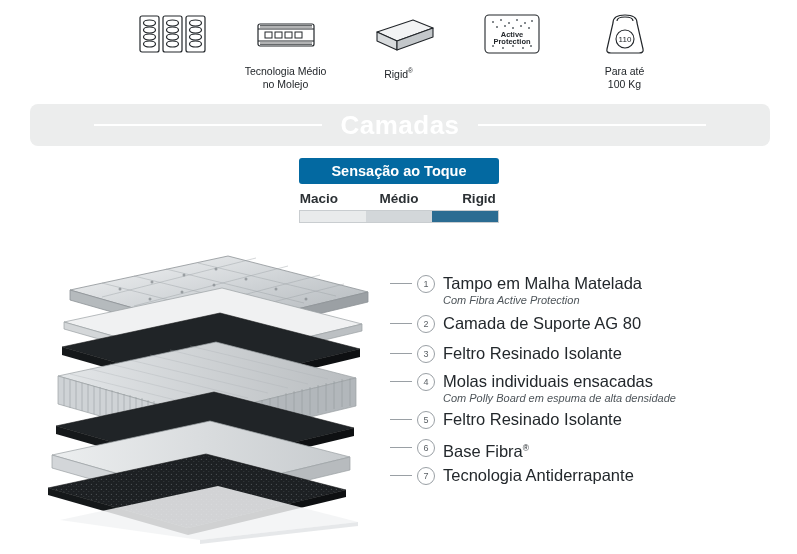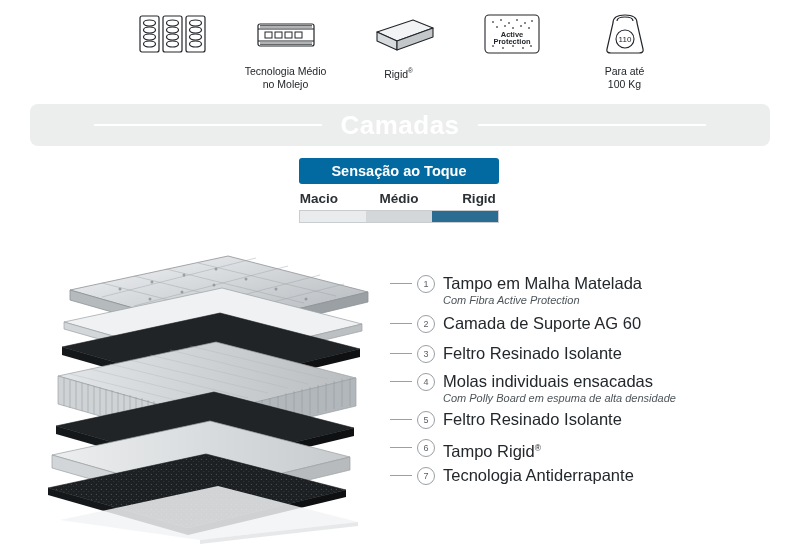--- a/index.html
+++ b/index.html
@@ -491,21 +491,21 @@
     <span class="leg-text">
       <span class="leg-title">Tampo em Malha Matelada</span>
       <span class="leg-sub" style="display:block;">Com Fibra Active Protection</span>
     </span>
   </div>
 
   <div class="leg-row" style="top:46px;">
     <span class="leg-lead"></span>
     <span class="num">2</span>
     <span class="leg-text">
-      <span class="leg-title">Camada de Suporte AG 60</span>
+      <span class="leg-title">Camada de Suporte AG 80</span>
     </span>
   </div>
 
   <div class="leg-row" style="top:76px;">
     <span class="leg-lead"></span>
     <span class="num">3</span>
     <span class="leg-text">
       <span class="leg-title">Feltro Resinado Isolante</span>
     </span>
   </div>
@@ -524,21 +524,21 @@
     <span class="num">5</span>
     <span class="leg-text">
       <span class="leg-title">Feltro Resinado Isolante</span>
     </span>
   </div>
 
   <div class="leg-row" style="top:170px;">
     <span class="leg-lead"></span>
     <span class="num">6</span>
     <span class="leg-text">
-      <span class="leg-title"><span>Tampo Rigid</span><sup>®</sup></span>
+      <span class="leg-title"><span>Base Fibra</span><sup>®</sup></span>
     </span>
   </div>
 
   <div class="leg-row" style="top:198px;">
     <span class="leg-lead"></span>
     <span class="num">7</span>
     <span class="leg-text">
       <span class="leg-title">Tecnologia Antiderrapante</span>
     </span>
   </div>

